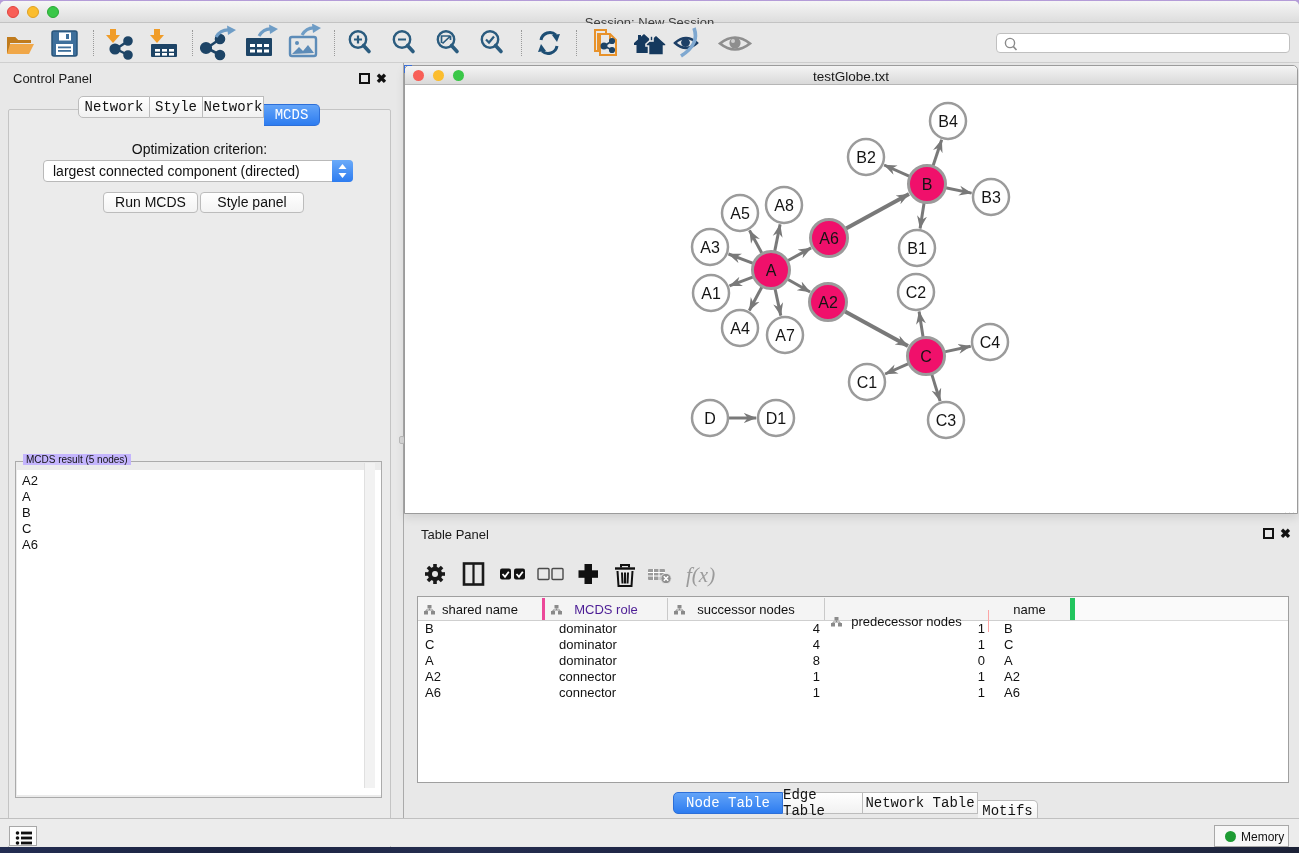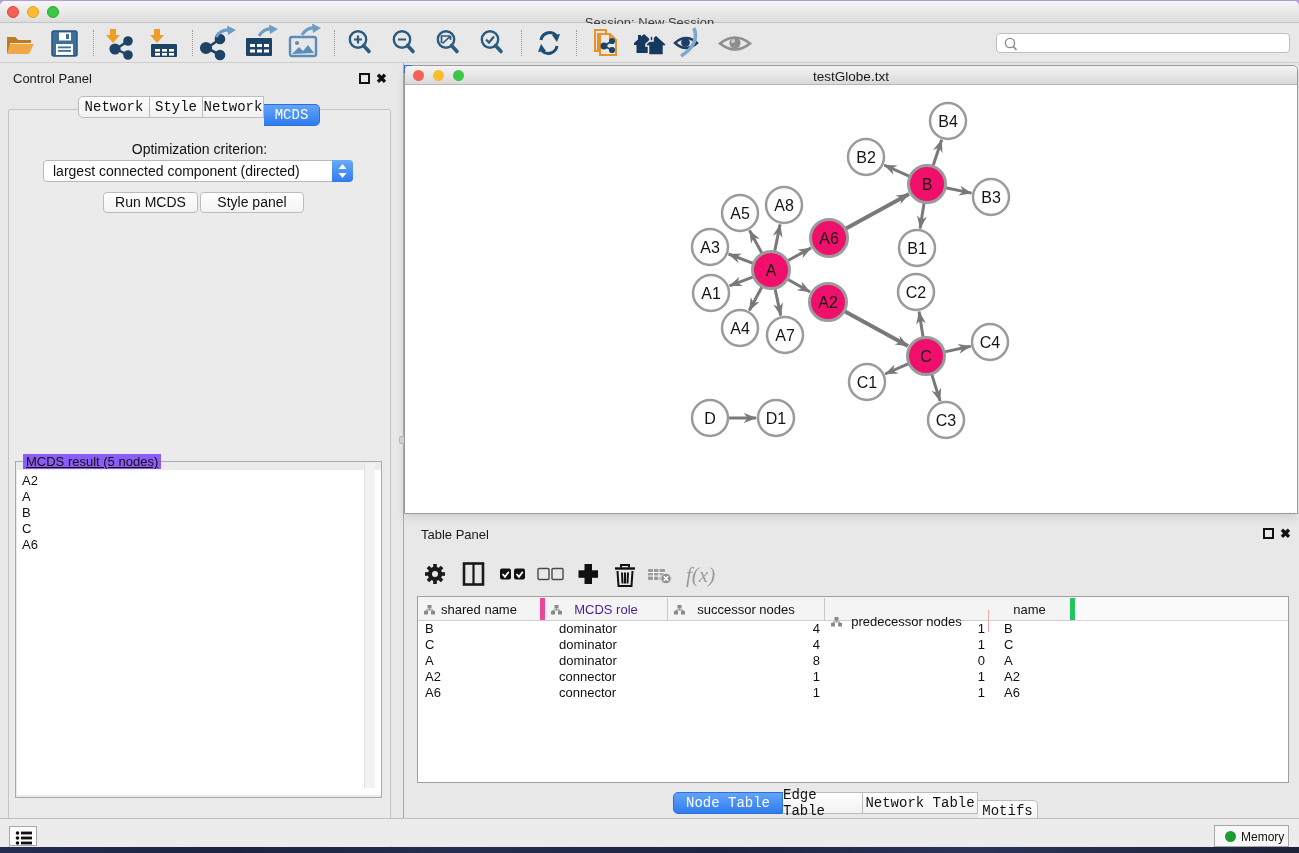--- a/index.html
+++ b/index.html
@@ -46,22 +46,22 @@
 .tab.last { border-radius:0 5px 5px 0;margin-top:8px; }
 .tab.sel { background:linear-gradient(#63a4f8,#2d7cf0); color:#fff; border-color:#2d6fd8; }
 #opt-label { position:absolute; left:0; top:78px; width:399px; text-align:center; font-size:14px; color:#111; }
 #dropdown { position:absolute; left:43px; top:97px; width:310px; height:22px; background:#fff;
   border:1px solid #b9b9b9; border-radius:4px; font-size:14px; color:#111; line-height:20px; padding-left:9px; }
 #dd-btn { position:absolute; right:-1px; top:-1px; width:21px; height:22px; border-radius:0 4px 4px 0;
   background:linear-gradient(#6aaaf9,#2d7cf0); }
 .btn { position:absolute; height:21px; background:linear-gradient(#ffffff,#f3f3f3); border:1px solid #bcbcbc;
   border-radius:4px; font-size:14px; color:#111; text-align:center; line-height:19px; }
 #fieldset { position:absolute; left:15px; top:398px; width:367px; height:337px; border:1px solid #ababab; }
-#fieldset legend.lg { position:absolute; top:-8px; left:7px; background:#8b5cf6; padding:0 3px;
-  font-size:13px; color:#111;text-decoration:underline; }
+#fieldset legend.lg { position:absolute; top:-8px; left:7px; background:#c4b5fd; padding:0 3px;
+  font-size:10px; color:#111; }
 #mcds-list { position:absolute; left:1px; top:8px; width:364px; height:325px; background:#fff;
   font-size:13px; color:#111; padding:3px 0 0 5px; line-height:16px; }
 #mcds-scroll { position:absolute; right:6px; top:1px; width:11px; height:325px; background:#f2f2f2;
   border-left:1px solid #e0e0e0; }
 
 #netwin { position:absolute; left:404px; top:2px; width:894px; height:449px;
   background:#fff; border:1px solid #9b9b9b; border-radius:5px 5px 0 0;
   box-shadow:0 4px 10px rgba(0,0,0,0.10); }
 #nw-titlebar { position:absolute; left:0; top:0; width:100%; height:19px;
   background:linear-gradient(#f4f4f4,#d9d9d9); border-bottom:1px solid #b6b6b6; border-radius:5px 5px 0 0; }
@@ -373,21 +373,21 @@
               <line x1="254" y1="8" x2="254" y2="19" stroke="#fff" stroke-width="1"></line>
               <circle cx="261" cy="17.5" r="5.2" fill="#8f8f8f" stroke="#e8e8e8" stroke-width="1"></circle>
               <path d="M258.8,15.3 l4.4,4.4 m0,-4.4 l-4.4,4.4" stroke="#fff" stroke-width="1.6"></path>
             </g>
             <text x="281" y="21" font-family="Liberation Serif, serif" font-style="italic" font-size="21" fill="#9b9b9b">f(x)</text>
           </svg>
         </div>
       <div id="tp-table">
         <div id="tp-header">
             <div style="position:absolute;left:0;top:0;width:657px;height:24px;background:#f4f4f4;border-bottom:1px solid #cfcfcf"></div>
-            <div style="position:absolute;left:0px;top:1px;width:127px;height:22px;border-right:5px solid #ec4899">
+            <div style="position:absolute;left:0px;top:1px;width:127px;height:22px;border-right:3px solid #ec4899">
               <div style="position:absolute;top:4px;width:100%;text-align:center;font-size:13px;color:#111">shared name</div>
               <svg width="11" height="10" style="position:absolute;left:6px;top:7px">
                 <g fill="#8a8a8a">
                   <rect x="3.5" y="0" width="4" height="3.5"></rect>
                   <rect x="0" y="6" width="4" height="3.5"></rect>
                   <rect x="7" y="6" width="4" height="3.5"></rect>
                   <path d="M5.5,3.5 v1.5 M2,6 v-1 h7 v1" stroke="#8a8a8a" fill="none" stroke-width="1"></path>
                 </g>
               </svg>
             </div>

